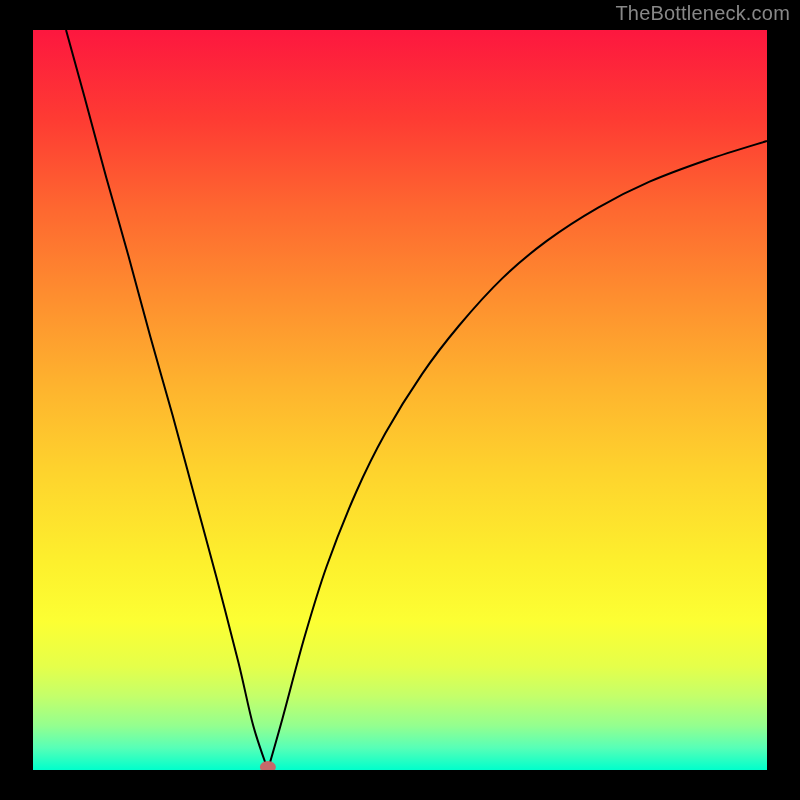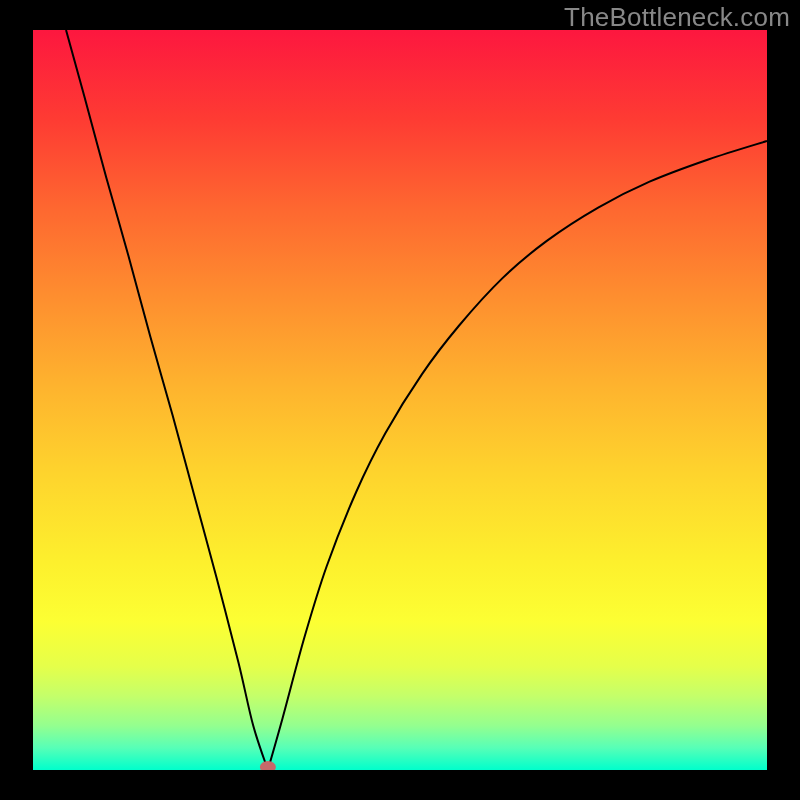--- a/index.html
+++ b/index.html
@@ -9,21 +9,21 @@
     width: 800px;
     height: 800px;
     background: #000;
   }
   .watermark {
     position: absolute;
     top: 2px;
     right: 10px;
     color: #888888;
     font-family: Arial, Helvetica, sans-serif;
-    font-size: 26px;
+    font-size: 20px;
     font-weight: 500;
     z-index: 10;
     letter-spacing: 0.2px;
   }
   .plot-area {
     position: absolute;
     left: 33px;
     top: 30px;
     width: 734px;
     height: 740px;

